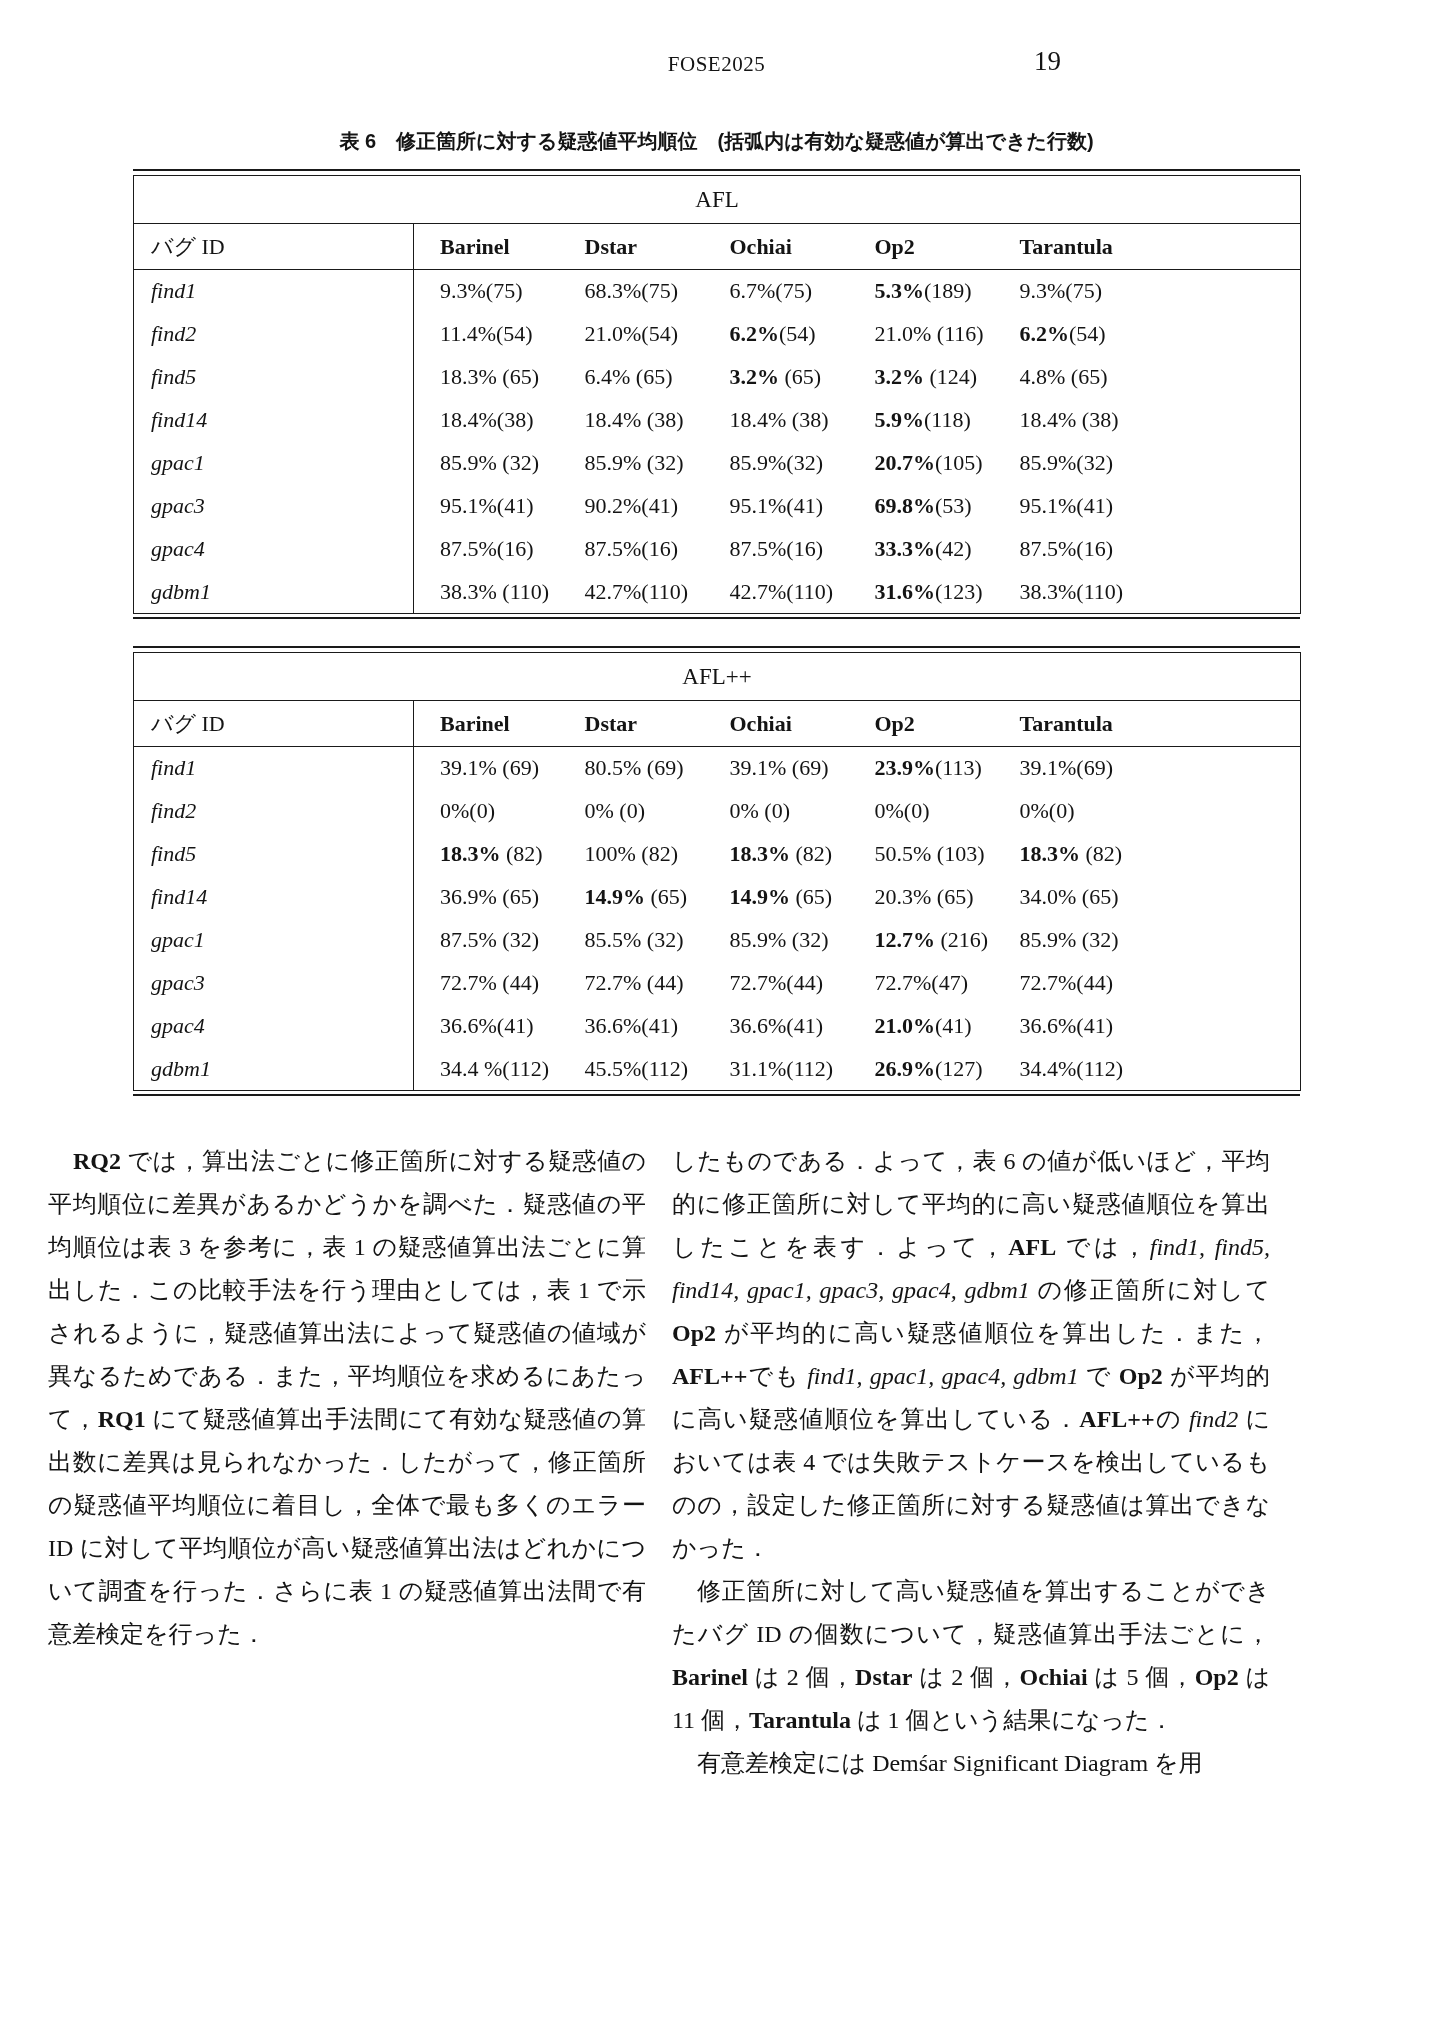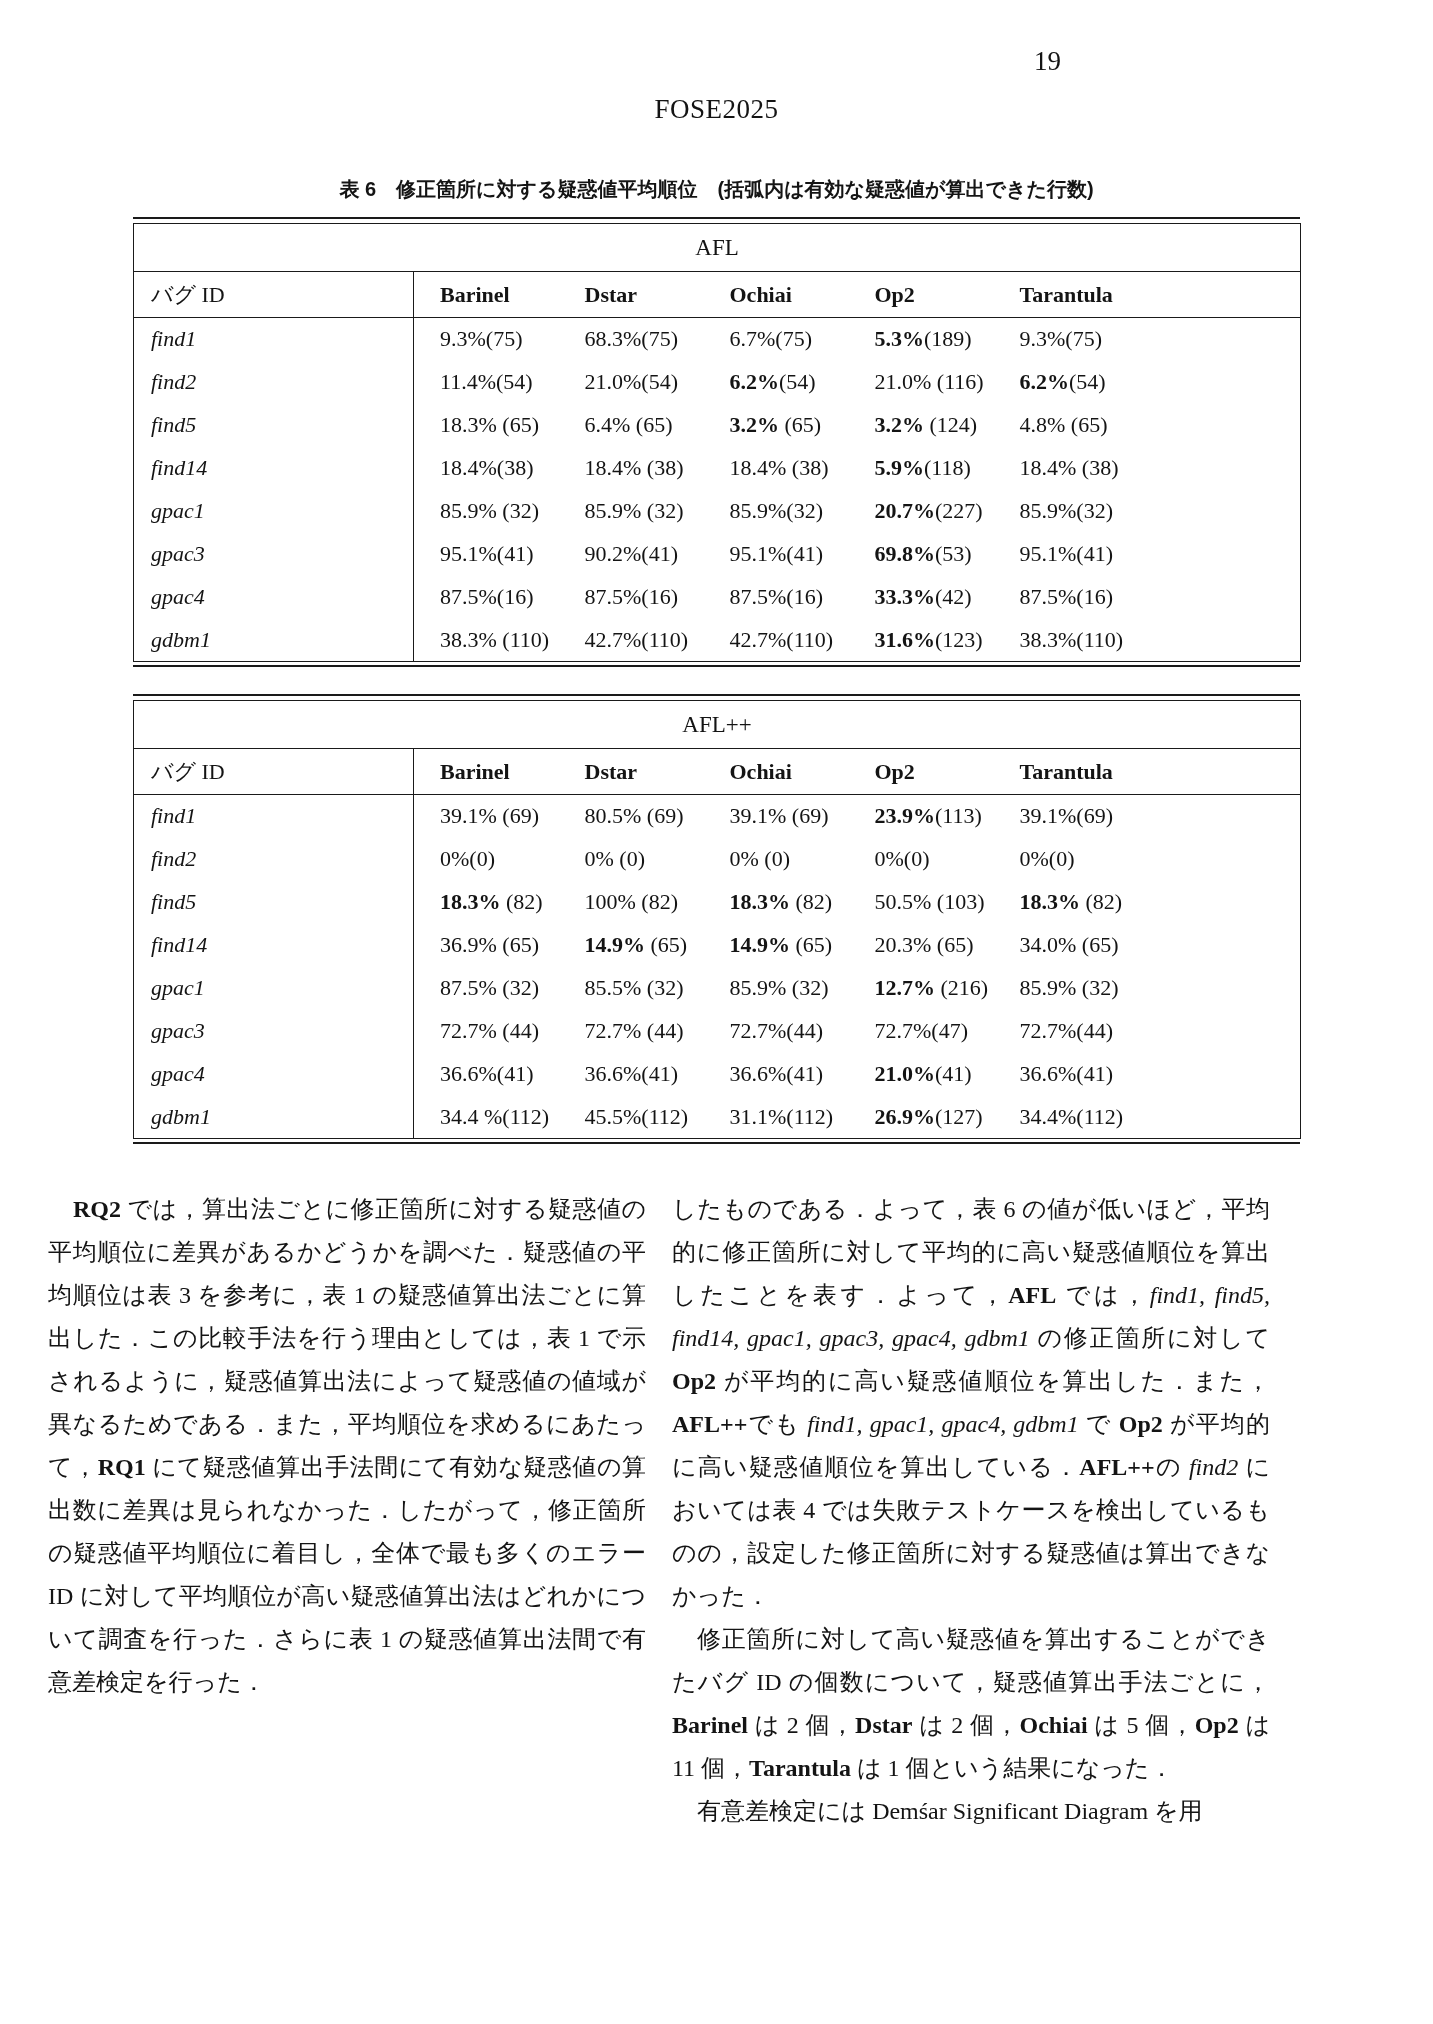--- a/index.html
+++ b/index.html
@@ -6,21 +6,21 @@
   html, body { width:1433px; }
   body {
     height:2024px;
     background:#ffffff;
     color:#141414;
     position:relative;
     font-family:"Liberation Serif","DejaVu Serif",serif;
     overflow:hidden;
   }
   .page-number { position:absolute; left:1034px; top:46px; font-size:27px; }
-  .conf-header { text-align:center; padding-top:94px; font-size:27px; letter-spacing:.5px; }
+  .conf-header { text-align:center; padding-top:52px; font-size:21px; letter-spacing:.5px; }
   .caption {
     margin-top:51px; text-align:center;
     font-family:"Liberation Sans","DejaVu Sans",sans-serif;
     font-size:20px; font-weight:600;
   }
   .table-block { margin-left:133px; width:1167px; }
   .tb1 { margin-top:14px; }
   .tb2 { margin-top:27px; }
   .rule-top    { height:0; border-top:2px solid #1a1a1a; margin-bottom:4px; }
   .rule-bottom { height:0; border-top:2px solid #1a1a1a; margin-top:3px; }
@@ -102,21 +102,21 @@
             <td><span>18.4%</span><span> (38)</span></td>
             <td><span>18.4%</span><span> (38)</span></td>
             <td><span class="bold">5.9%</span><span>(118)</span></td>
             <td><span>18.4%</span><span> (38)</span></td>
           </tr>
           <tr class="data-row">
             <td class="c0">gpac1</td>
             <td><span>85.9%</span><span> (32)</span></td>
             <td><span>85.9%</span><span> (32)</span></td>
             <td><span>85.9%</span><span>(32)</span></td>
-            <td><span class="bold">20.7%</span><span>(227)</span></td>
+            <td><span class="bold">20.7%</span><span>(105)</span></td>
             <td><span>85.9%</span><span>(32)</span></td>
           </tr>
           <tr class="data-row">
             <td class="c0">gpac3</td>
             <td><span>95.1%</span><span>(41)</span></td>
             <td><span>90.2%</span><span>(41)</span></td>
             <td><span>95.1%</span><span>(41)</span></td>
             <td><span class="bold">69.8%</span><span>(53)</span></td>
             <td><span>95.1%</span><span>(41)</span></td>
           </tr>

